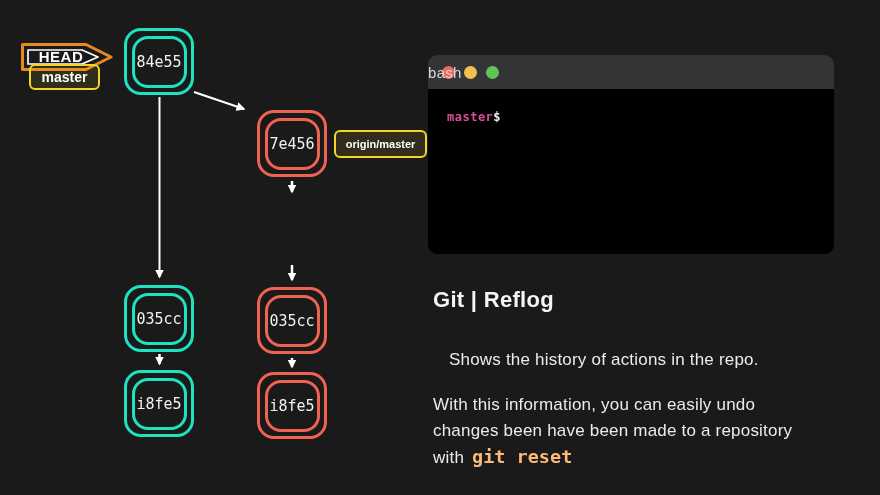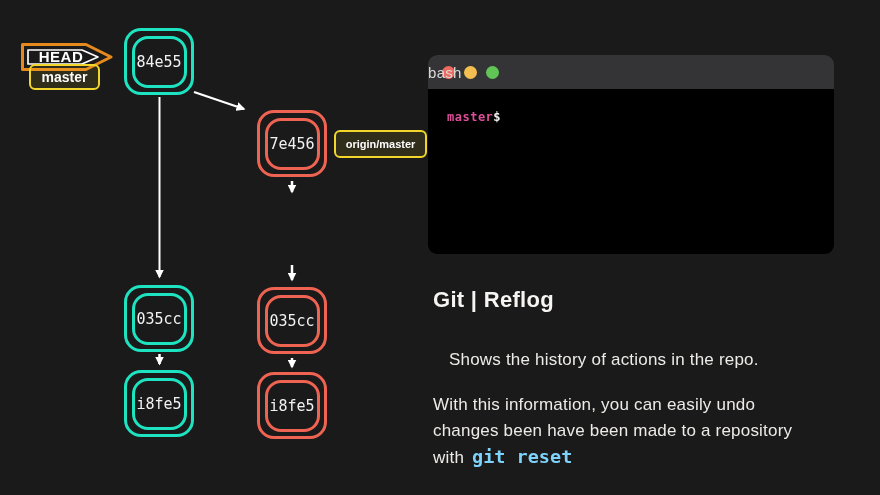--- a/index.html
+++ b/index.html
@@ -65,21 +65,21 @@
   .copy-p1{
     position:absolute;left:433px;top:334px;margin:16px;color:#edebe7;
     font-size:17px;letter-spacing:.2px;
   }
   .copy-p2{
     position:absolute;left:433px;top:392px;margin:0;color:#edebe7;
     font-size:17px;letter-spacing:.2px;line-height:26px;
   }
   .copy-p2 code{
     font-family:"DejaVu Sans Mono",monospace;font-weight:bold;font-size:18.5px;
-    color:#7dd3fc;margin-left:8px;letter-spacing:0;
+    color:#fdba74;margin-left:8px;letter-spacing:0;
   }
 </style>
 </head>
 <body>
 
 <div class="stage">
 
   <svg class="arrows" width="440" height="495">
     <defs>
       <marker id="ah" markerWidth="10" markerHeight="9" refX="7.5" refY="4.5" orient="auto" markerUnits="userSpaceOnUse">

